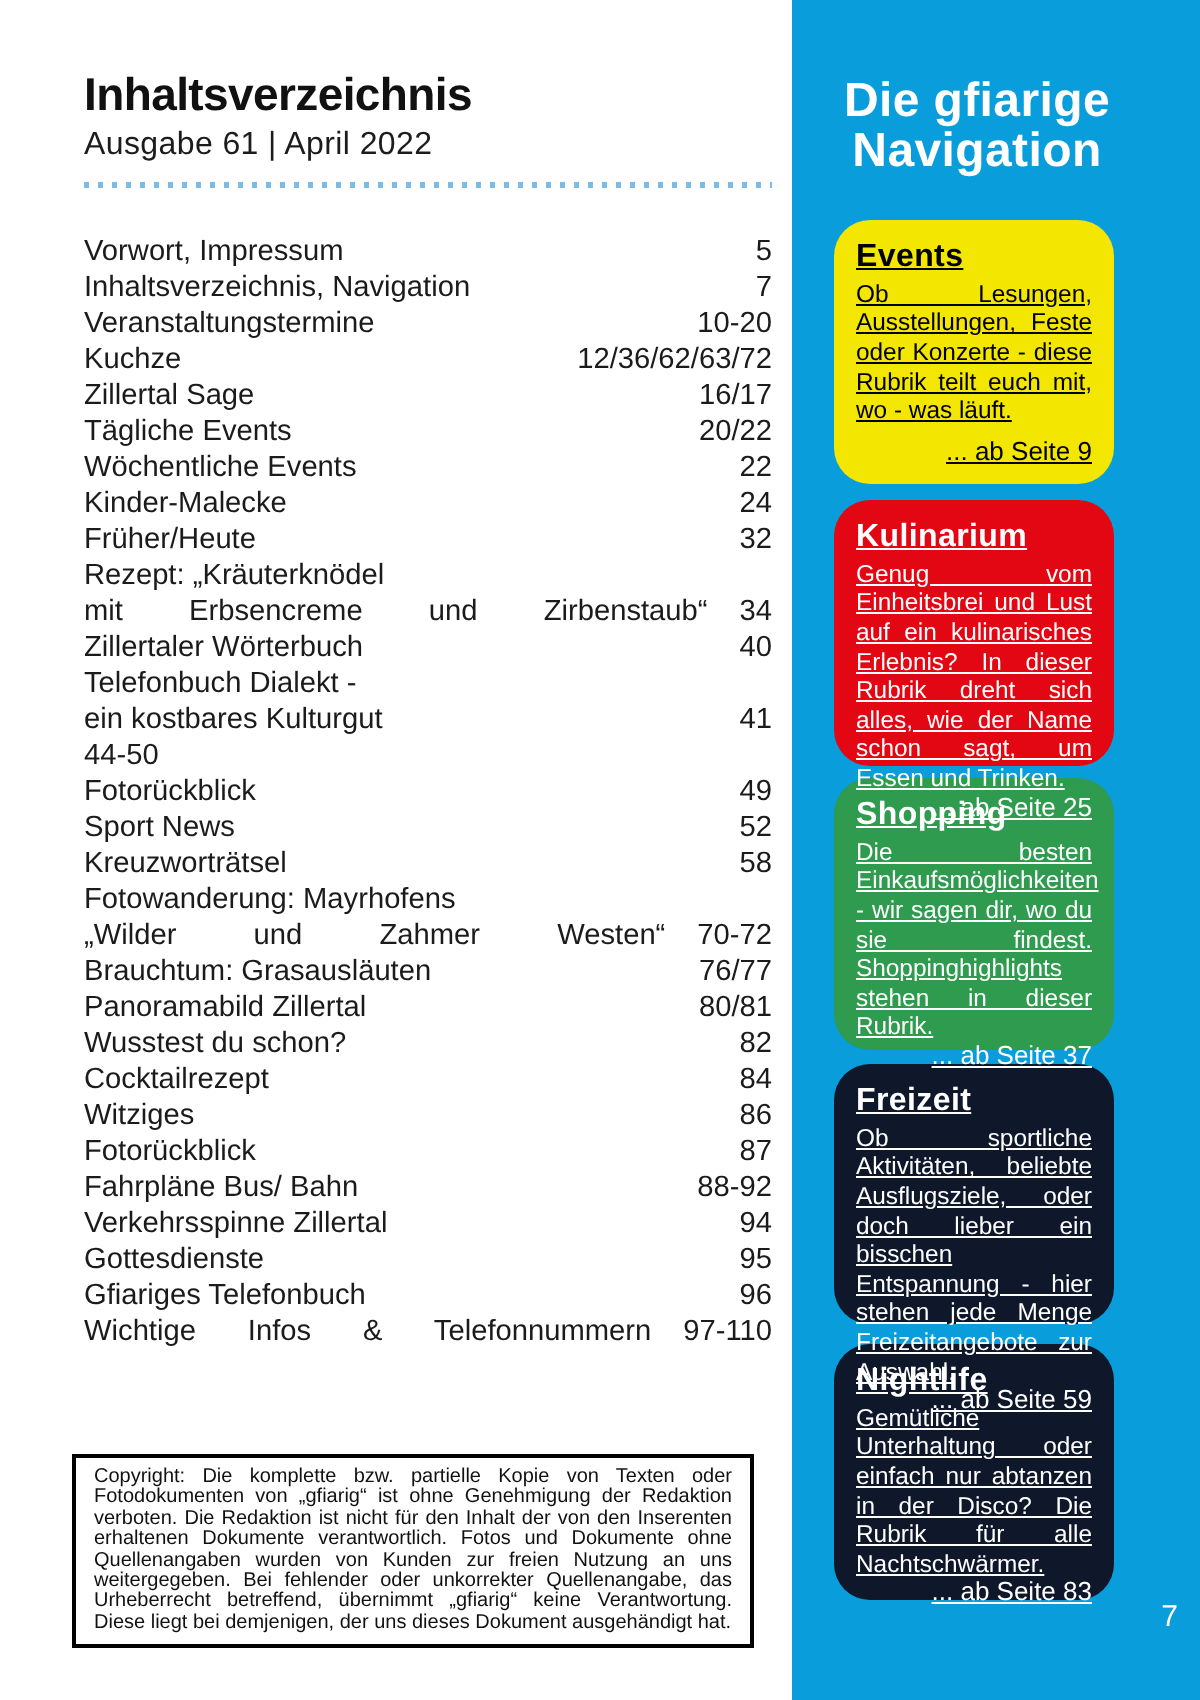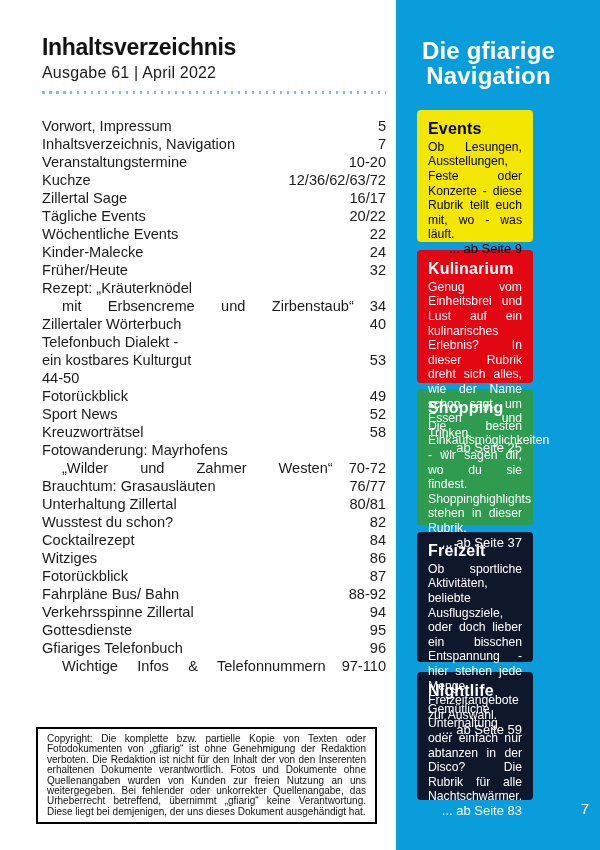--- a/index.html
+++ b/index.html
@@ -23,40 +23,40 @@
   .dotted{
     position:absolute;left:42px;top:91px;width:344px;height:3px;
     background:repeating-linear-gradient(90deg,#79bce5 0px,#79bce5 2.5px,transparent 2.5px,transparent 7px);
   }
   .toc{
     position:absolute;left:42px;top:117px;width:344px;
     font-size:14.6px;color:#1b1b1b;
   }
   .toc-row{display:flex;line-height:18px;height:18px;white-space:nowrap;}
   .toc-label{flex:1;overflow:hidden;}
-  .toc-label.spread{text-align:justify;text-align-last:justify;padding-right:16px;white-space:normal;margin-left:20px;}
+  .toc-label.spread{text-align:justify;text-align-last:justify;padding-right:16px;white-space:normal;}
   .toc-pages{text-align:right;}
   .copyright{
     position:absolute;left:36px;top:727px;width:341px;box-sizing:border-box;
     border:2.5px solid #000;background:#fff;
     padding:5px 9px 5px 9px;
     font-size:10px;line-height:10.4px;color:#111;
     text-align:justify;
   }
 
   
   .sidebar{position:absolute;left:396px;top:0;width:204px;height:850px;}
   .sb-title{
     position:absolute;left:0;top:38px;width:185px;text-align:center;
     color:#ffffff;font-weight:bold;font-size:24px;line-height:1.05;letter-spacing:0.2px;
   }
   .cats{position:absolute;left:21px;top:110px;width:136px;}
   .cat{
-    box-sizing:border-box;width:116px;border-radius:4px;
-    padding:10px 11px 9px 11px;display:flex;flex-direction:column;
+    box-sizing:border-box;width:140px;border-radius:18px;
+    padding:10px 11px 9px 11px;display:flex;flex-direction:column;text-decoration:underline;
   }
   .cat:nth-child(1){height:132px;margin-bottom:8px;}
   .cat:nth-child(2){height:133px;margin-bottom:6px;}
   .cat:nth-child(3){height:136px;margin-bottom:7px;}
   .cat:nth-child(4){height:130px;margin-bottom:10px;}
   .cat:nth-child(5){height:128px;}
   .cat h3{margin:0 0 2px 0;font-size:16px;line-height:1.1;letter-spacing:0.2px;}
   .cat p{margin:0;font-size:12.2px;line-height:1.2;text-align:justify;hyphens:auto;}
   .cat .ref{margin-top:auto;text-align:right;font-size:13px;line-height:1.1;}
   .pagenum{
@@ -121,21 +121,21 @@
         <div class="toc-row">
           <span class="toc-label">Zillertaler Wörterbuch</span>
           <span class="toc-pages">40</span>
         </div>
         <div class="toc-row">
           <span class="toc-label">Telefonbuch Dialekt -</span>
           <span class="toc-pages"></span>
         </div>
         <div class="toc-row">
           <span class="toc-label">ein kostbares Kulturgut</span>
-          <span class="toc-pages">53</span>
+          <span class="toc-pages">41</span>
         </div>
         <div class="toc-row">
           <span class="toc-pages">44-50</span>
         </div>
         <div class="toc-row">
           <span class="toc-label">Fotorückblick</span>
           <span class="toc-pages">49</span>
         </div>
         <div class="toc-row">
           <span class="toc-label">Sport News</span>
@@ -151,21 +151,21 @@
         </div>
         <div class="toc-row">
           <span class="toc-label spread">„Wilder und Zahmer Westen“</span>
           <span class="toc-pages">70-72</span>
         </div>
         <div class="toc-row">
           <span class="toc-label">Brauchtum: Grasausläuten</span>
           <span class="toc-pages">76/77</span>
         </div>
         <div class="toc-row">
-          <span class="toc-label">Unterhaltung Zillertal</span>
+          <span class="toc-label">Panoramabild Zillertal</span>
           <span class="toc-pages">80/81</span>
         </div>
         <div class="toc-row">
           <span class="toc-label">Wusstest du schon?</span>
           <span class="toc-pages">82</span>
         </div>
         <div class="toc-row">
           <span class="toc-label">Cocktailrezept</span>
           <span class="toc-pages">84</span>
         </div>

